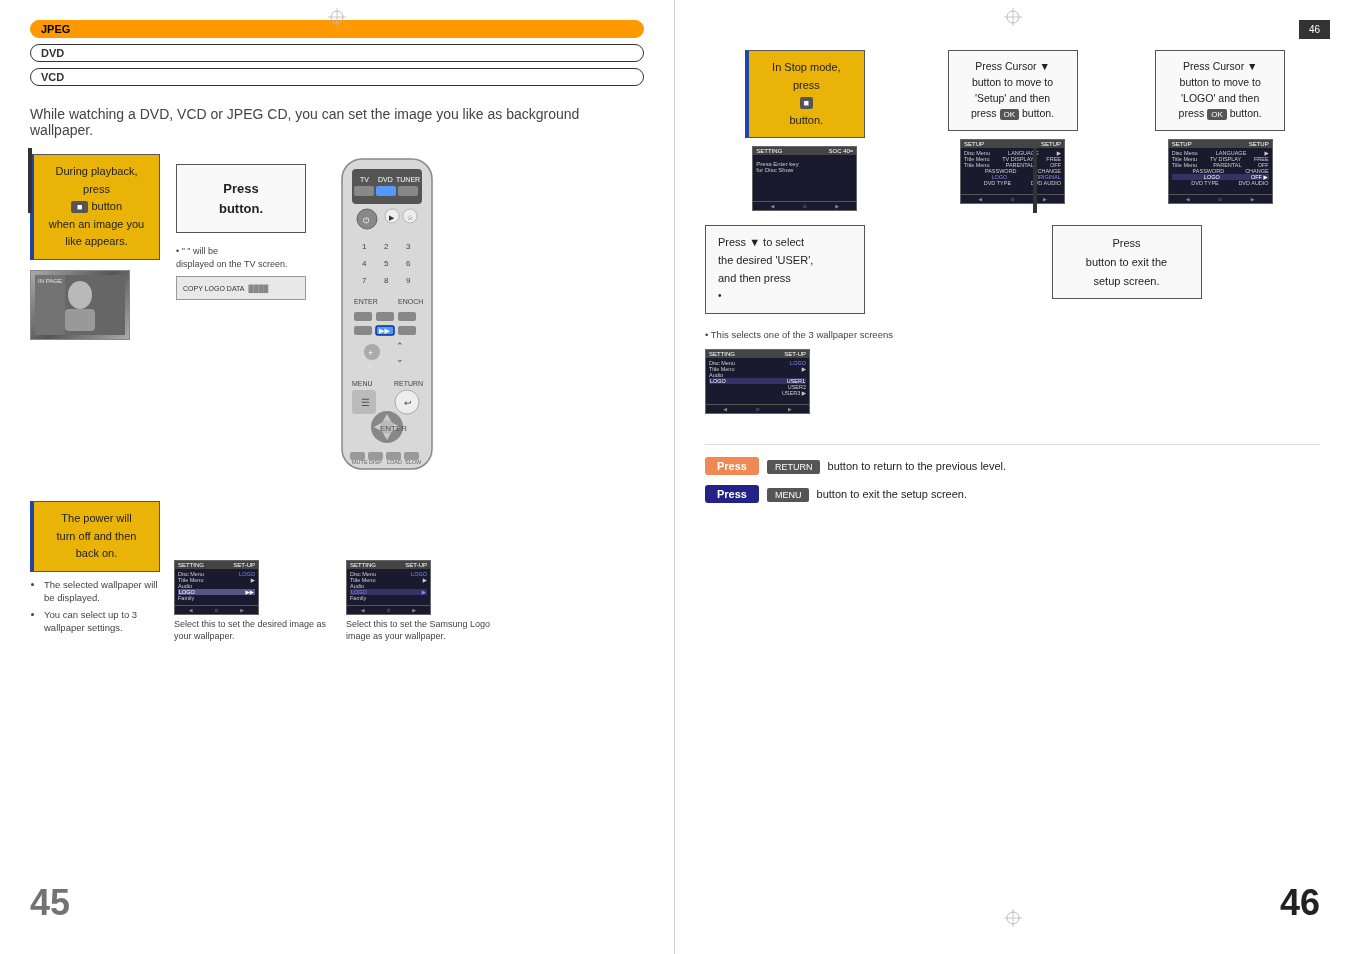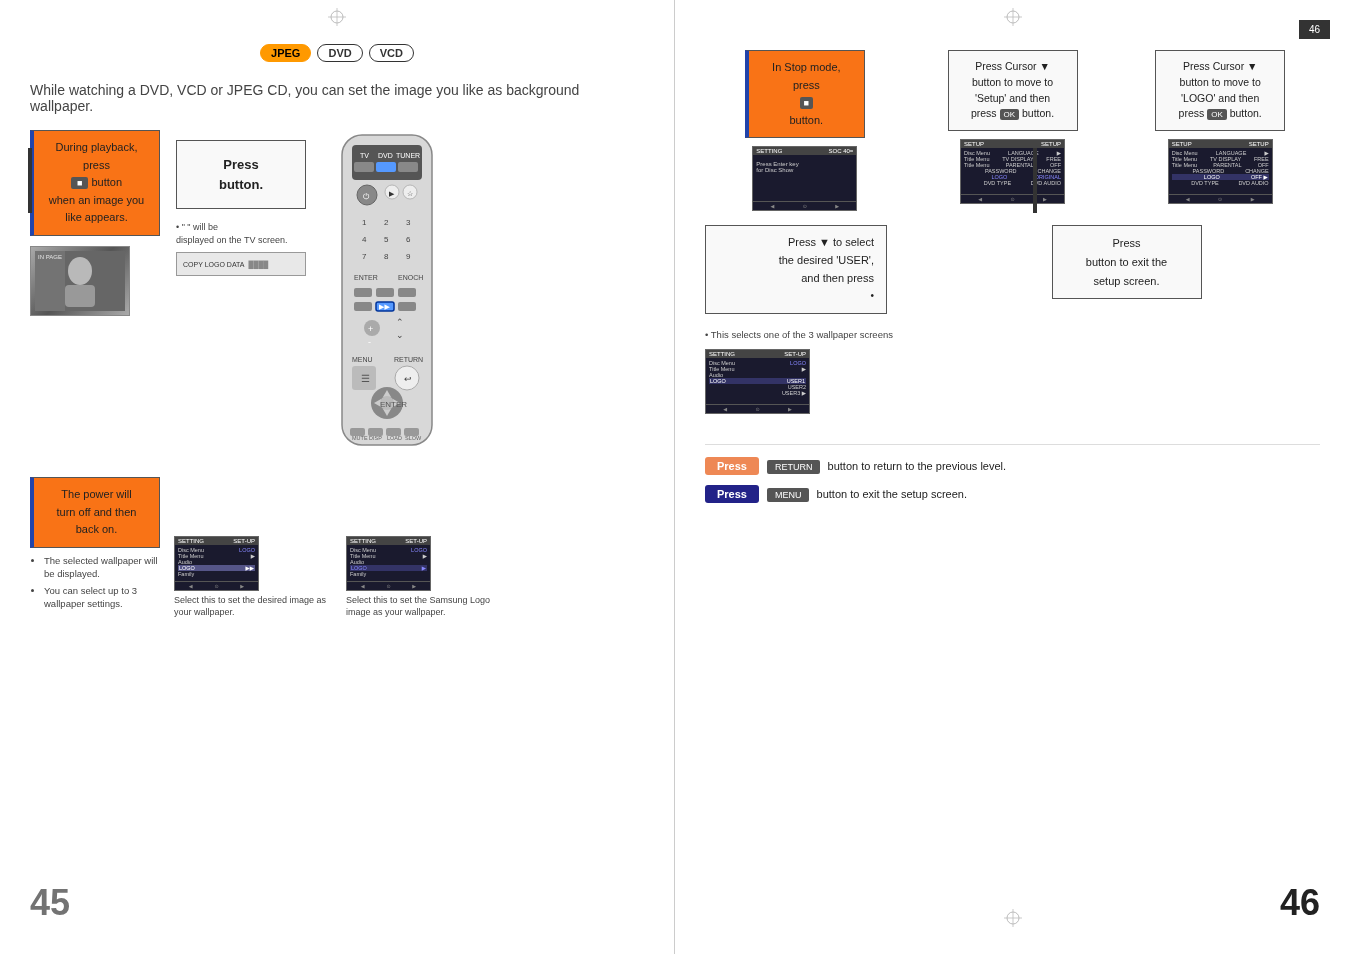--- a/index.html
+++ b/index.html
@@ -89,21 +89,21 @@
       color: #fff;
       padding: 4px 10px;
       font-size: 10px;
     }
 
     
     .step-box {
       border: 1.5px solid #555;
       border-left: 4px solid #2244aa;
       padding: 8px 12px;
-      background: #f97316;
+      background: #eab308;
       font-size: 11px;
       line-height: 1.5;
       text-align: center;
     }
 
     .step-box-plain {
       border: 1.5px solid #555;
       padding: 8px 12px;
       background: #f9f9f9;
       font-size: 11px;
@@ -258,21 +258,21 @@
   <div class="page-left">
 
     <div style="position:absolute; top:8px; left:50%; transform:translateX(-50%);">
       <svg width="18" height="18" viewBox="0 0 18 18">
           <circle cx="9" cy="9" r="6" fill="none" stroke="#bbb" stroke-width="1"></circle>
           <line x1="9" y1="0" x2="9" y2="18" stroke="#bbb" stroke-width="0.8"></line>
           <line x1="0" y1="9" x2="18" y2="9" stroke="#bbb" stroke-width="0.8"></line>
         </svg>
     </div>
 
-    <div class="header-badges" style="margin-top:24px;">
+    <div class="header-badges" style="flex-direction:column;">
       <span class="badge badge-orange">JPEG</span>
       <span class="badge badge-outline">DVD</span>
       <span class="badge badge-outline">VCD</span>
     </div>
 
     <div class="header-desc">While watching a DVD, VCD or JPEG CD, you can set the image you like as background wallpaper.</div>
 
     <div class="vertical-bar-left"></div>
 
     <div style="display:flex; gap:16px; margin-top:8px;">
@@ -618,21 +618,21 @@
               <span>⊙</span>
               <span>▶</span>
             </div>
         </div>
       </div>
     </div>
 
     <div style="display:flex; gap:8px; margin-top:14px;">
 
       <div style="flex:0 0 220px; display:flex; flex-direction:column; align-items:flex-start; gap:8px;">
-        <div class="step-box-plain" style="width:182px; text-align:right; font-size:11px; line-height:1.6;">
+        <div class="step-box-plain" style="width:160px; text-align:left; font-size:11px; line-height:1.6;">
           Press ▼ to select<br>
           the desired 'USER',<br>
           and then press<br>
           <span style="font-size:10px;">•</span>
         </div>
         <div class="bullet-text">
           • This selects one of the 3 wallpaper screens
         </div>
 
         <div class="small-screen" style="width:105px; height:65px;">

